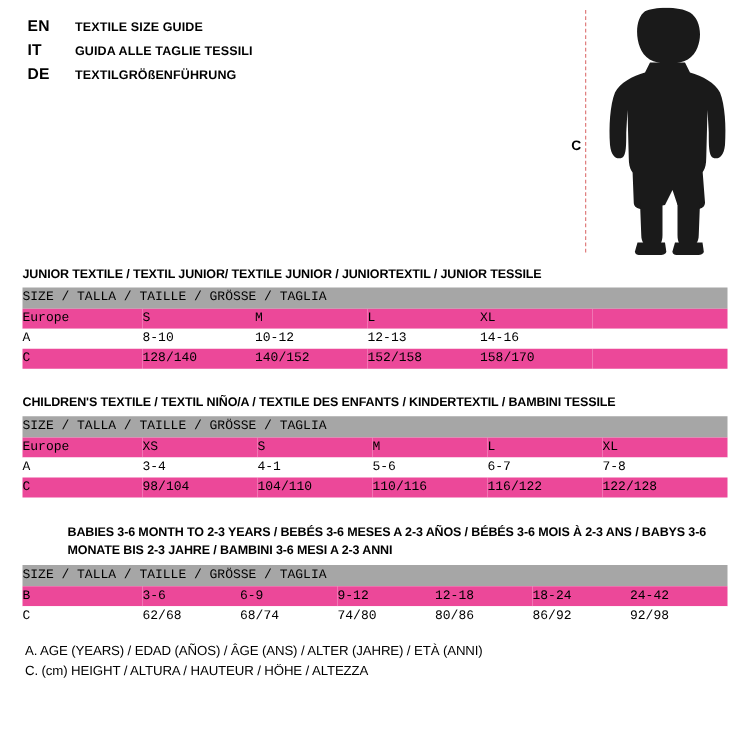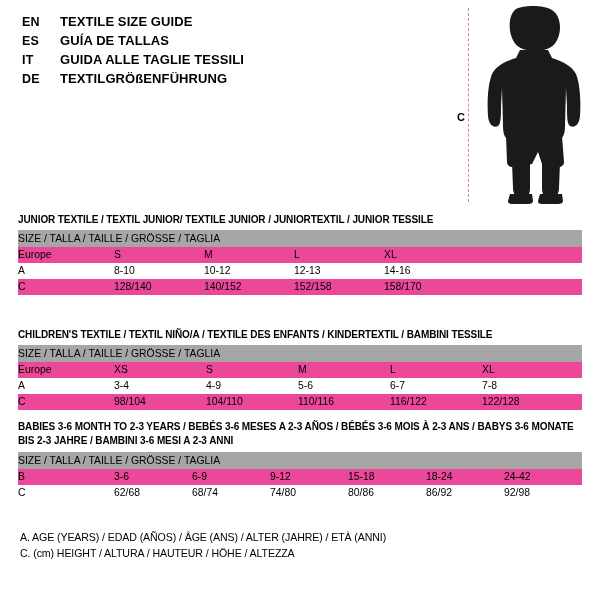--- a/index.html
+++ b/index.html
@@ -33,21 +33,21 @@
     align-items: baseline;
     height: 19px;
   }
   .header-lang {
     width: 38px;
     font-size: 12.5px;
     font-weight: bold;
     letter-spacing: 0.2px;
   }
   .header-title {
-    font-size: 13px;
+    font-size: 10px;
     font-weight: bold;
     letter-spacing: 0.1px;
   }
 
   
   .figure-wrap {
     position: absolute;
     left: 440px;
     top: 6px;
     width: 150px;
@@ -83,25 +83,27 @@
     width: 564px;
   }
   .section-title {
     font-size: 10px;
     font-weight: bold;
     margin-bottom: 5px;
     letter-spacing: -0.1px;
   }
   .section-title.two-line {
     line-height: 13.5px;
+    margin-left: 36px;
   }
   table.size-table {
     border-collapse: collapse;
     width: 100%;
     table-layout: fixed;
+    font-family: Liberation Mono, monospace;
   }
   table.size-table td {
     font-size: 10.4px;
     padding: 0;
     height: 16px;
     vertical-align: middle;
     line-height: 16px;
   }
   tr.head-row td {
     background: #a6a6a6;
@@ -117,42 +119,38 @@
     background: #ffffff;
   }
   td.pad {
     padding-left: 5px;
   }
 
   
   .footer {
     position: absolute;
     left: 20px;
-    top: 530px;
+    top: 514px;
     width: 560px;
   }
   .footer div {
     font-size: 10.6px;
     line-height: 15.5px;
     letter-spacing: -0.1px;
   }
 </style>
 </head>
 <body>
 
 <div class="page">
 
   <div class="header">
     <div class="header-row">
       <span class="header-lang">EN</span>
       <span class="header-title">TEXTILE SIZE GUIDE</span>
-    </div>
-    <div class="header-row">
-      <span class="header-lang">ES</span>
-      <span class="header-title">GUÍA DE TALLAS</span>
     </div>
     <div class="header-row">
       <span class="header-lang">IT</span>
       <span class="header-title">GUIDA ALLE TAGLIE TESSILI</span>
     </div>
     <div class="header-row">
       <span class="header-lang">DE</span>
       <span class="header-title">TEXTILGRÖßENFÜHRUNG</span>
     </div>
   </div>
@@ -215,21 +213,21 @@
           <td>128/140</td>
           <td>140/152</td>
           <td>152/158</td>
           <td>158/170</td>
           <td></td>
         </tr>
       </tbody>
     </table>
   </div>
 
-  <div class="section" style="top: 317px; margin-top: 12px;">
+  <div class="section" style="top: 317px;">
     <div class="section-title">CHILDREN'S TEXTILE / TEXTIL NIÑO/A / TEXTILE DES ENFANTS / KINDERTEXTIL / BAMBINI TESSILE</div>
     <table class="size-table">
       <colgroup>
         <col style="width:96px">
           <col style="width:92px">
           <col style="width:92px">
           <col style="width:92px">
           <col style="width:92px">
           <col>
       </colgroup>
@@ -241,21 +239,21 @@
           <td class="pad">Europe</td>
           <td>XS</td>
           <td>S</td>
           <td>M</td>
           <td>L</td>
           <td>XL</td>
         </tr>
         <tr class="white-row">
           <td class="pad">A</td>
           <td>3-4</td>
-          <td>4-9</td>
+          <td>4-1</td>
           <td>5-6</td>
           <td>6-7</td>
           <td>7-8</td>
         </tr>
         <tr class="shade-row">
           <td class="pad">C</td>
           <td>98/104</td>
           <td>104/110</td>
           <td>110/116</td>
           <td>116/122</td>
@@ -279,21 +277,21 @@
       </colgroup>
       <tbody>
         <tr class="head-row">
           <td class="pad" colspan="7">SIZE / TALLA / TAILLE / GRÖSSE / TAGLIA</td>
         </tr>
         <tr class="shade-row">
           <td class="pad">B</td>
           <td>3-6</td>
           <td>6-9</td>
           <td>9-12</td>
-          <td>15-18</td>
+          <td>12-18</td>
           <td>18-24</td>
           <td>24-42</td>
         </tr>
         <tr class="white-row">
           <td class="pad">C</td>
           <td>62/68</td>
           <td>68/74</td>
           <td>74/80</td>
           <td>80/86</td>
           <td>86/92</td>

